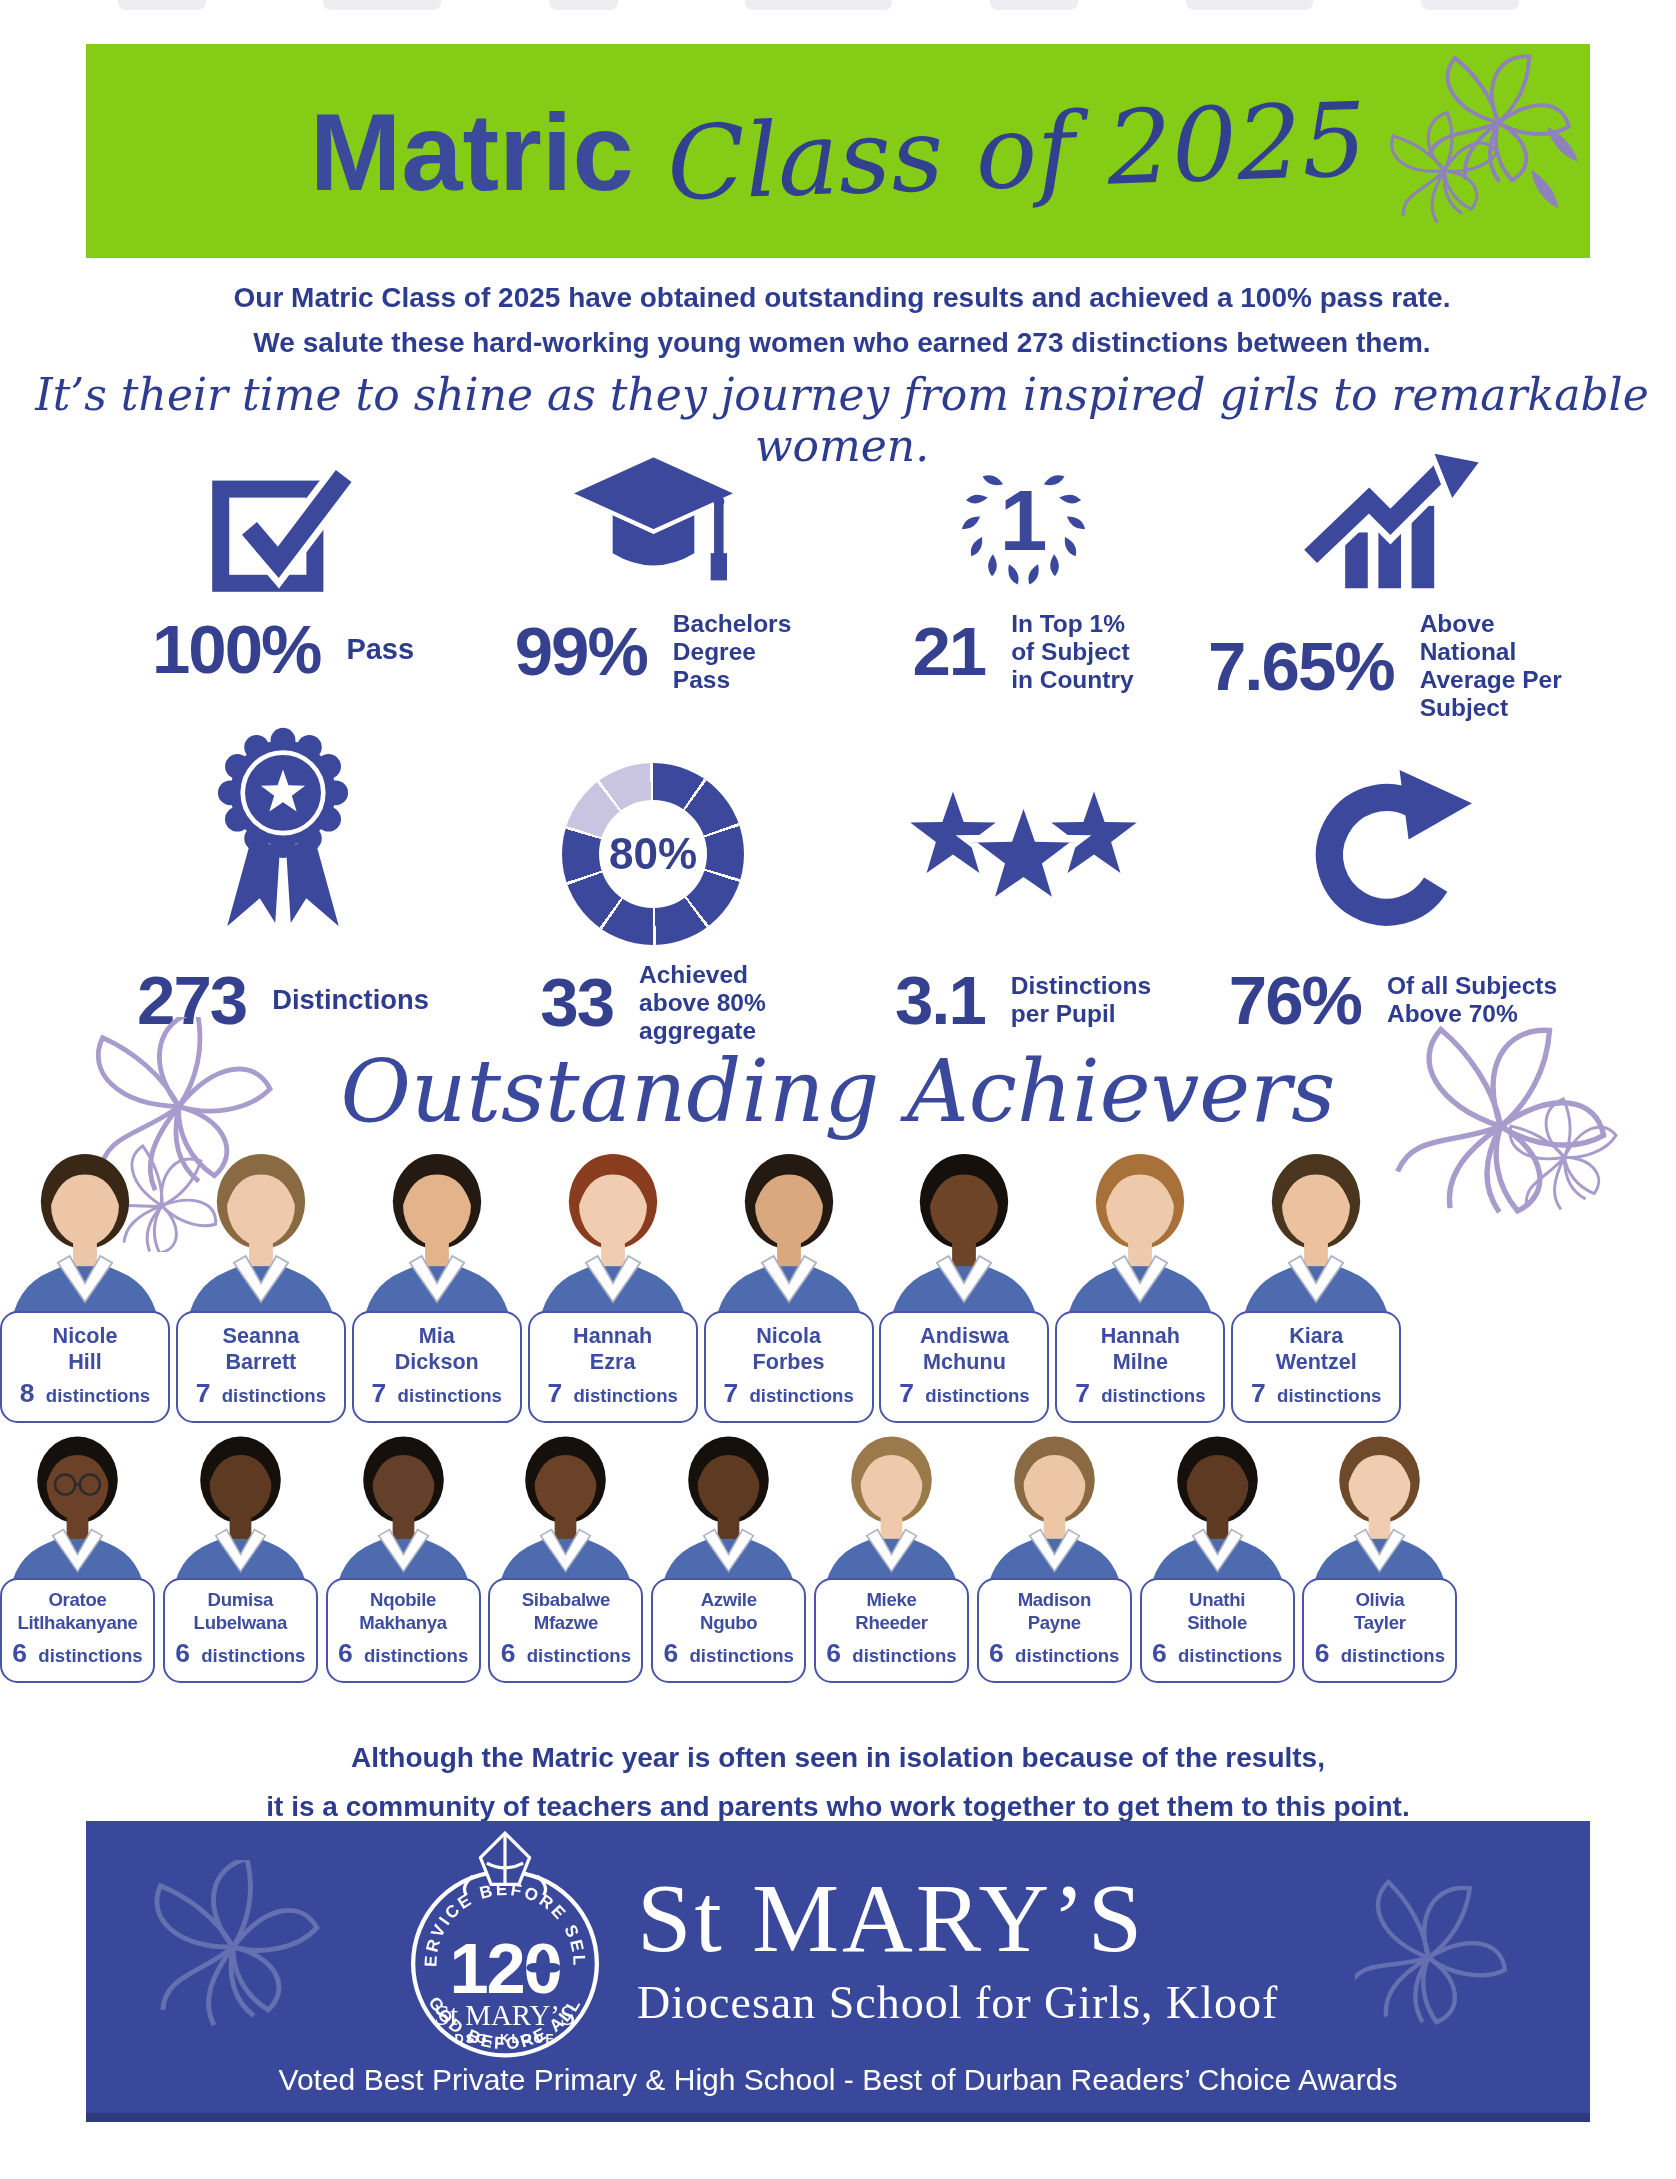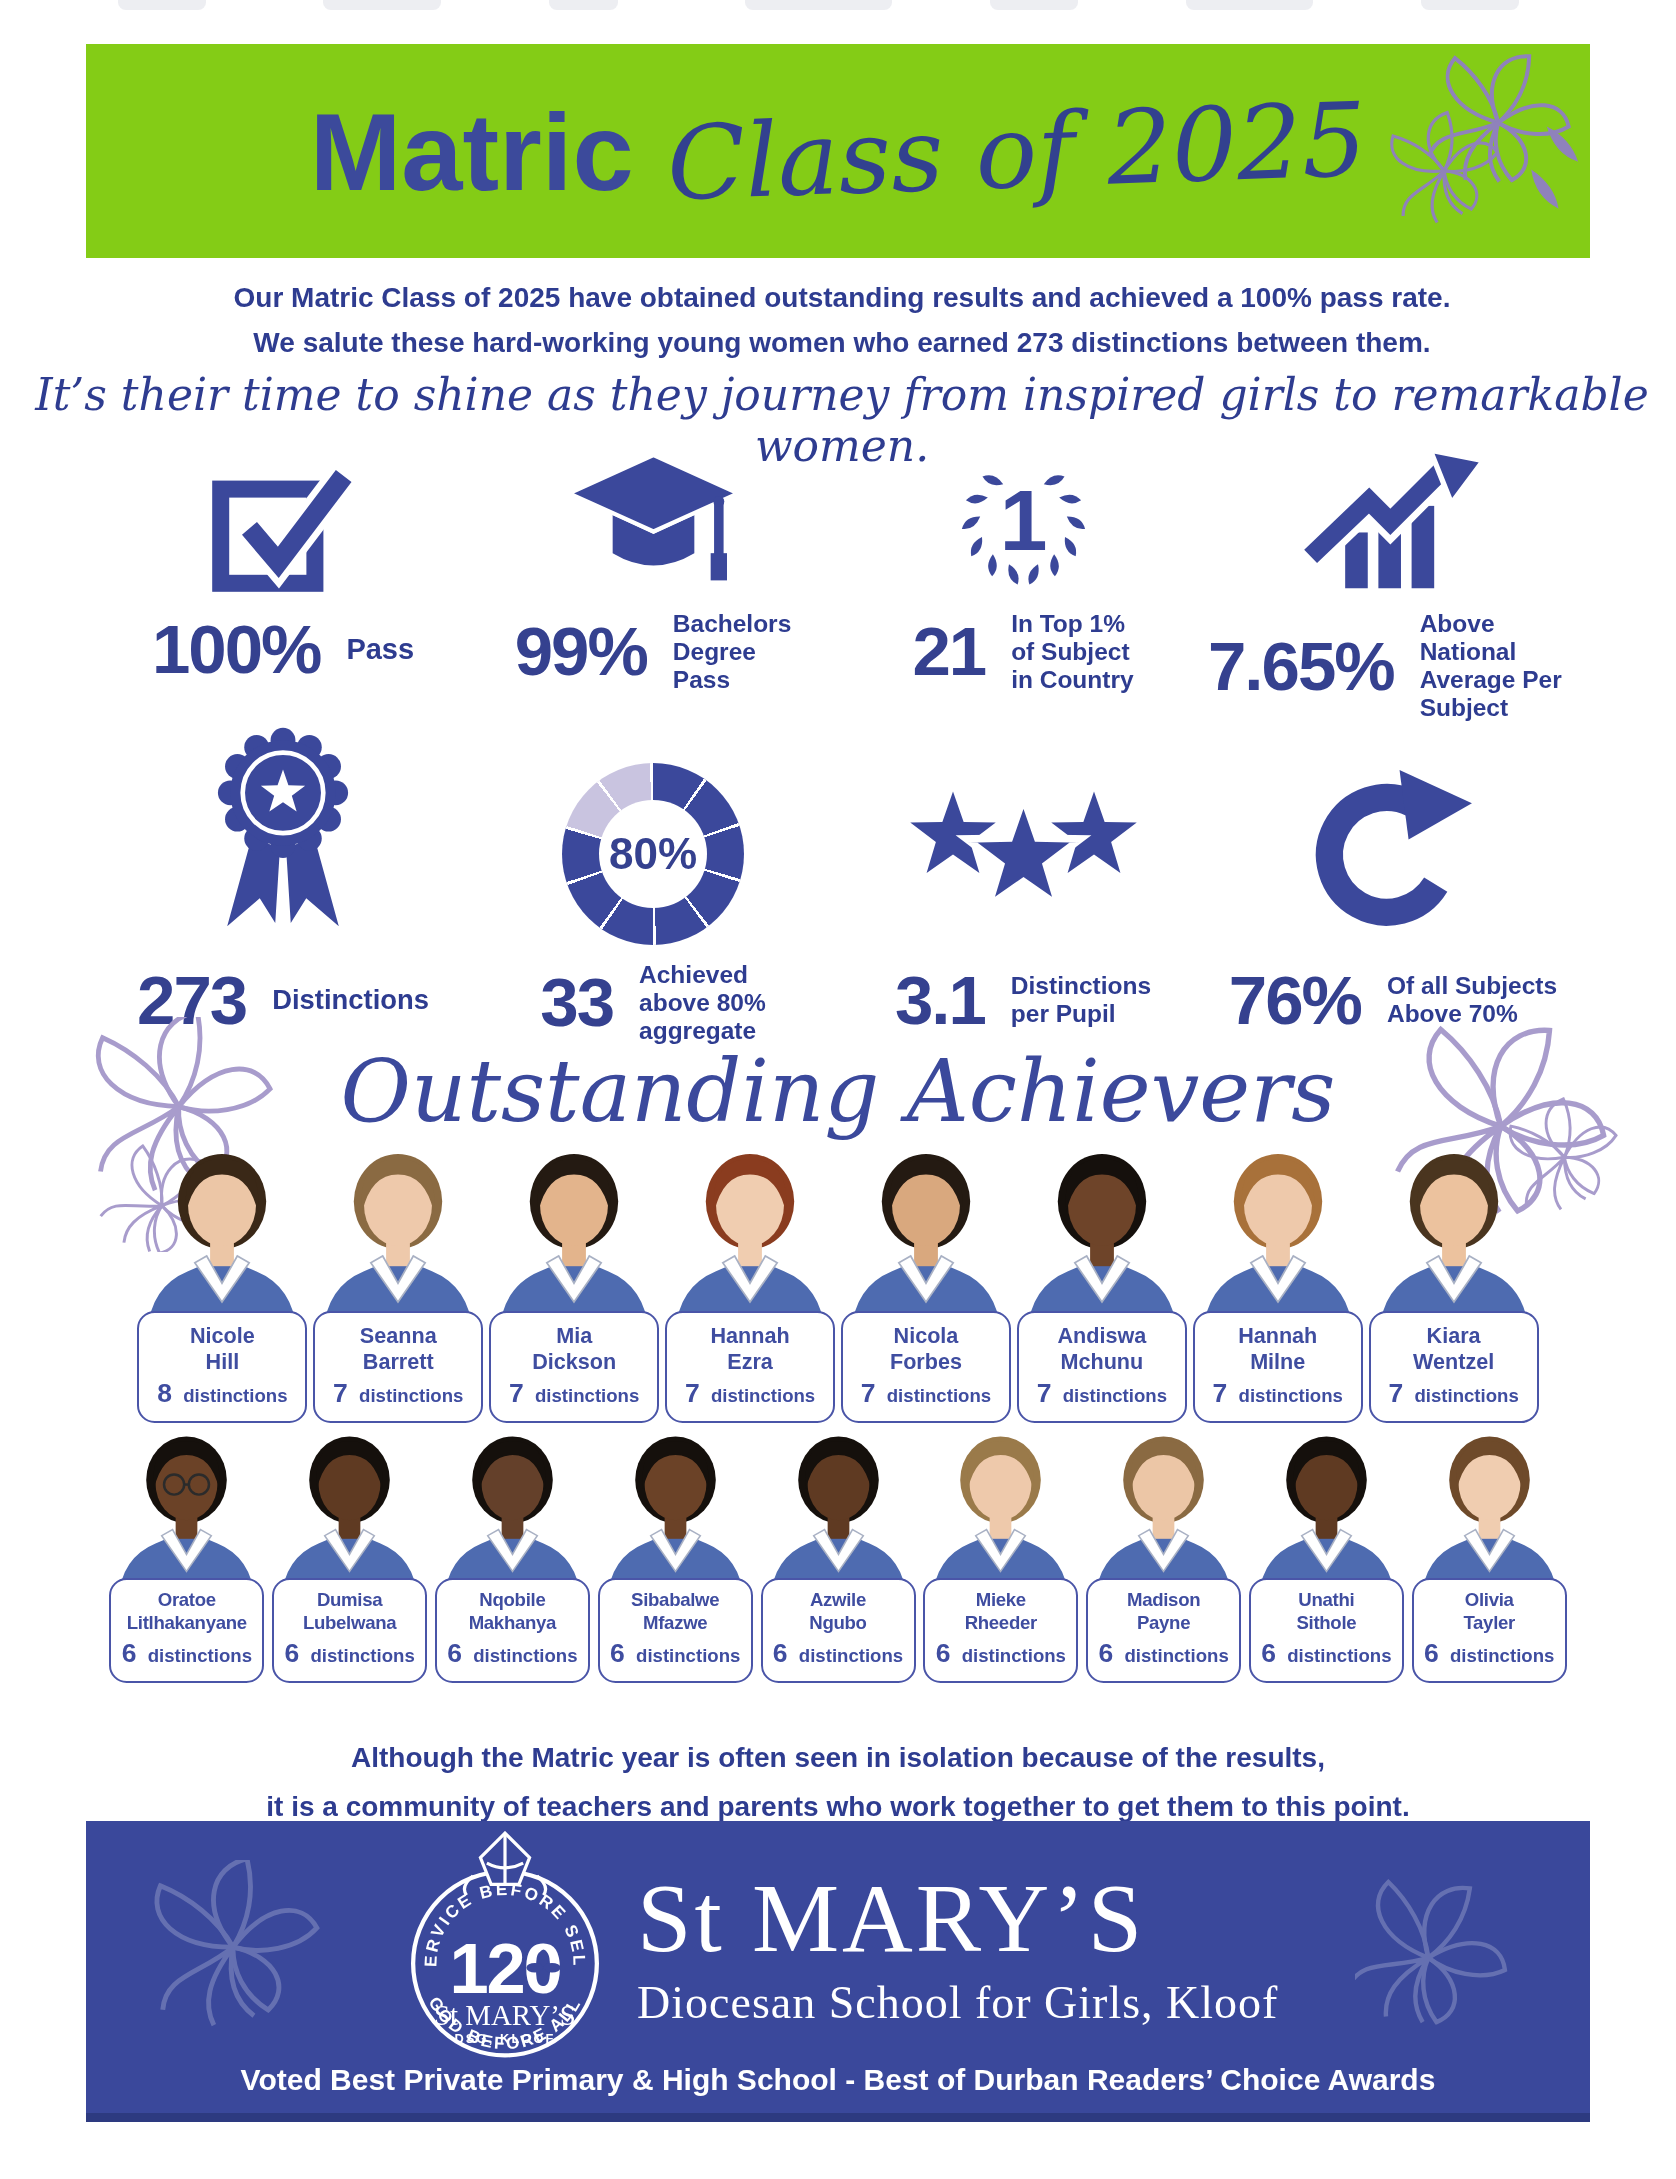--- a/index.html
+++ b/index.html
@@ -46,21 +46,21 @@
     display:flex;align-items:center;justify-content:center;font-size:44px;font-weight:800;color:#35418f;}
 
   
   .achievers-heading{position:absolute;top:1041px;left:0;width:1676px;text-align:center;
     font-family:"DejaVu Serif",serif;font-style:italic;font-size:86px;color:#3b499c;}
   .lily-deco{position:absolute;}
   .lily-stroke{stroke:#a89ccc;stroke-width:2.4;fill:none;}
   .lily-stroke-dark{stroke:#8f82bb;stroke-width:2.6;fill:none;}
   .lily-stroke-white{stroke:#ffffff;stroke-width:2.6;fill:none;opacity:.22;}
 
-  .achiever-row{position:absolute;left:0;width:1676px;display:flex;justify-content:center;gap:5.9px;}
+  .achiever-row{position:absolute;left:0;width:1676px;display:flex;gap:5.9px;}
   .achiever-row-1{top:1137px;}
   .achiever-row-2{top:1421px;gap:7.8px;}
   .achiever{display:flex;flex-direction:column;align-items:center;width:170px;}
   .achiever-row-2 .achiever{width:155px;}
   .avatar{width:100%;height:auto;display:block;}
   .av-head,.av-neck{fill:var(--skin,#e8c4a4);}
   .av-hair-back,.av-fringe{fill:var(--hair,#3a2817);}
   .av-shoulders{fill:#4e6bb0;}
   .av-collar{fill:#ffffff;stroke:#a9b1c4;stroke-width:1;}
   .name-card{margin-top:-21.6px;position:relative;z-index:2;background:#ffffff;
@@ -76,21 +76,21 @@
   .closing-line{font-size:28px;font-weight:bold;color:#2e3c90;line-height:1.75;}
 
   
   .footer{position:absolute;left:86px;top:1821px;width:1504px;height:292px;background:#3a489b;
     border-bottom:9.8px solid #2d3a80;}
   .footer-lockup{position:absolute;left:0;top:9.8px;width:100%;display:flex;align-items:center;justify-content:center;gap:25.5px;}
   .school-text{display:flex;flex-direction:column;color:#ffffff;font-family:"Liberation Serif",serif;}
   .school-name{font-size:98px;letter-spacing:2.9px;line-height:1.05;}
   .school-subtitle{font-size:46px;letter-spacing:1px;margin-top:5.9px;}
   .award-banner{position:absolute;bottom:15.7px;left:0;width:100%;text-align:center;
-    color:#ffffff;font-size:30px;font-weight:bold;}
+    color:#ffffff;font-size:30px;font-weight:normal;}
   .footer-lily-l{left:29px;top:39px;width:206px;height:206px;}
   .footer-lily-r{right:39px;top:19.6px;width:196px;height:196px;}
 </style>
 </head>
 <body>
 
 <svg width="0" height="0" style="position:absolute">
   <defs>
     <g id="lily">
       <path d="M50 50 C 20 46, 6 28, 16 12 C 30 20, 44 34, 50 50 Z"></path>

